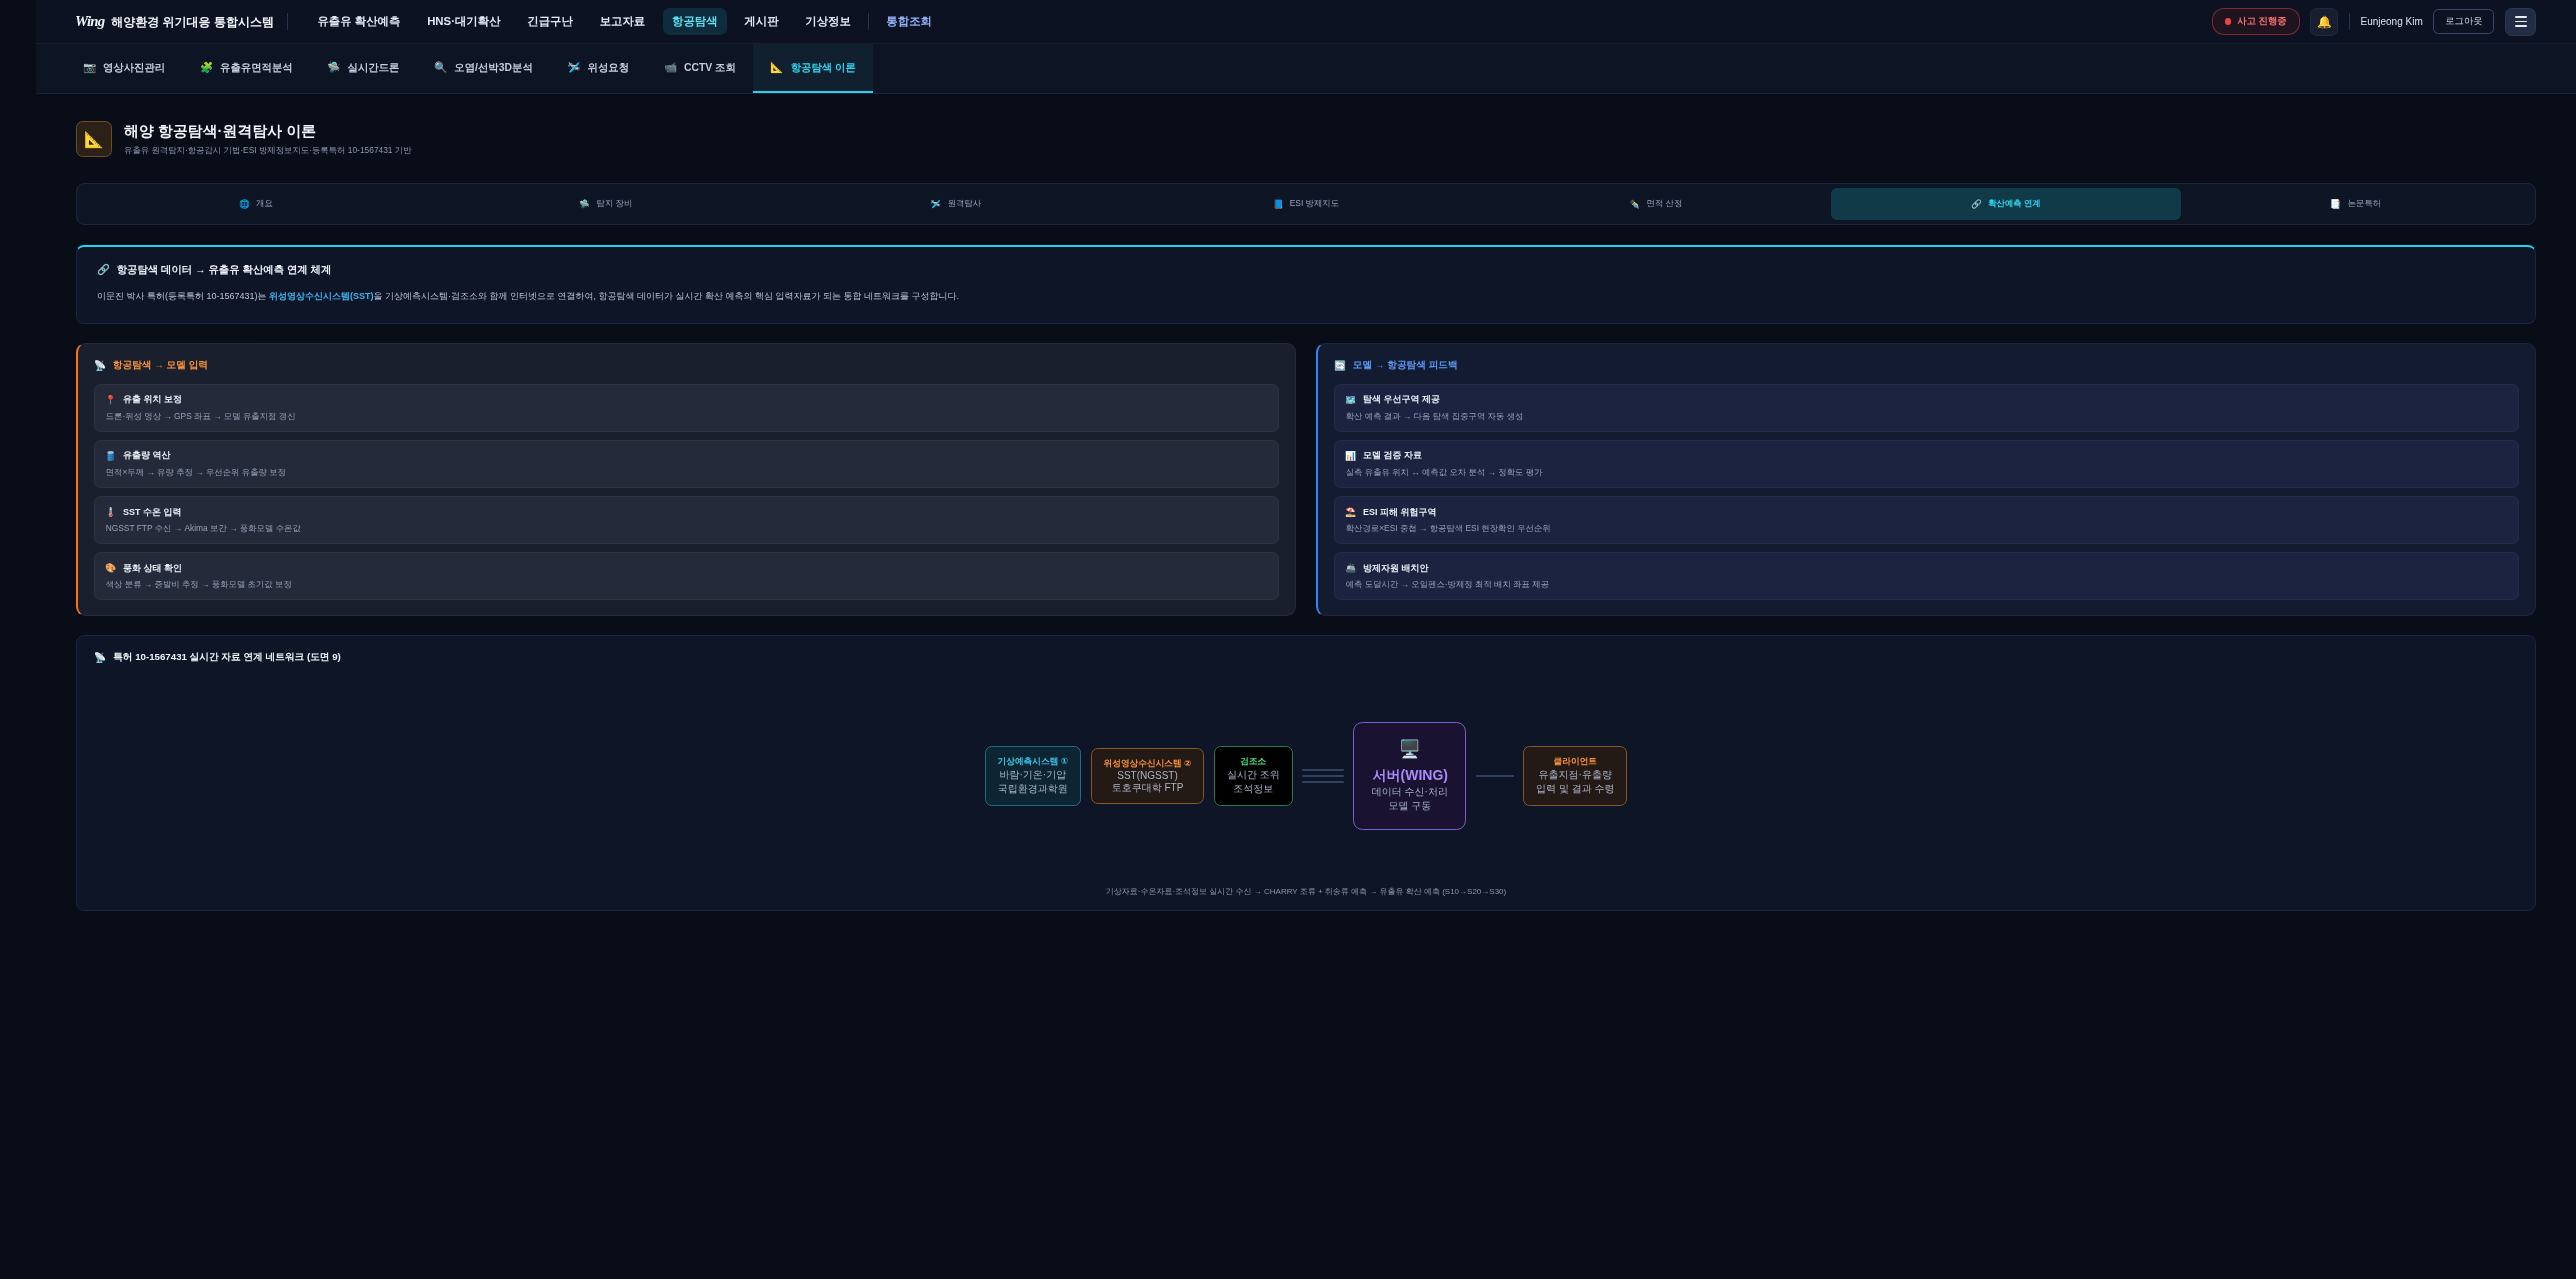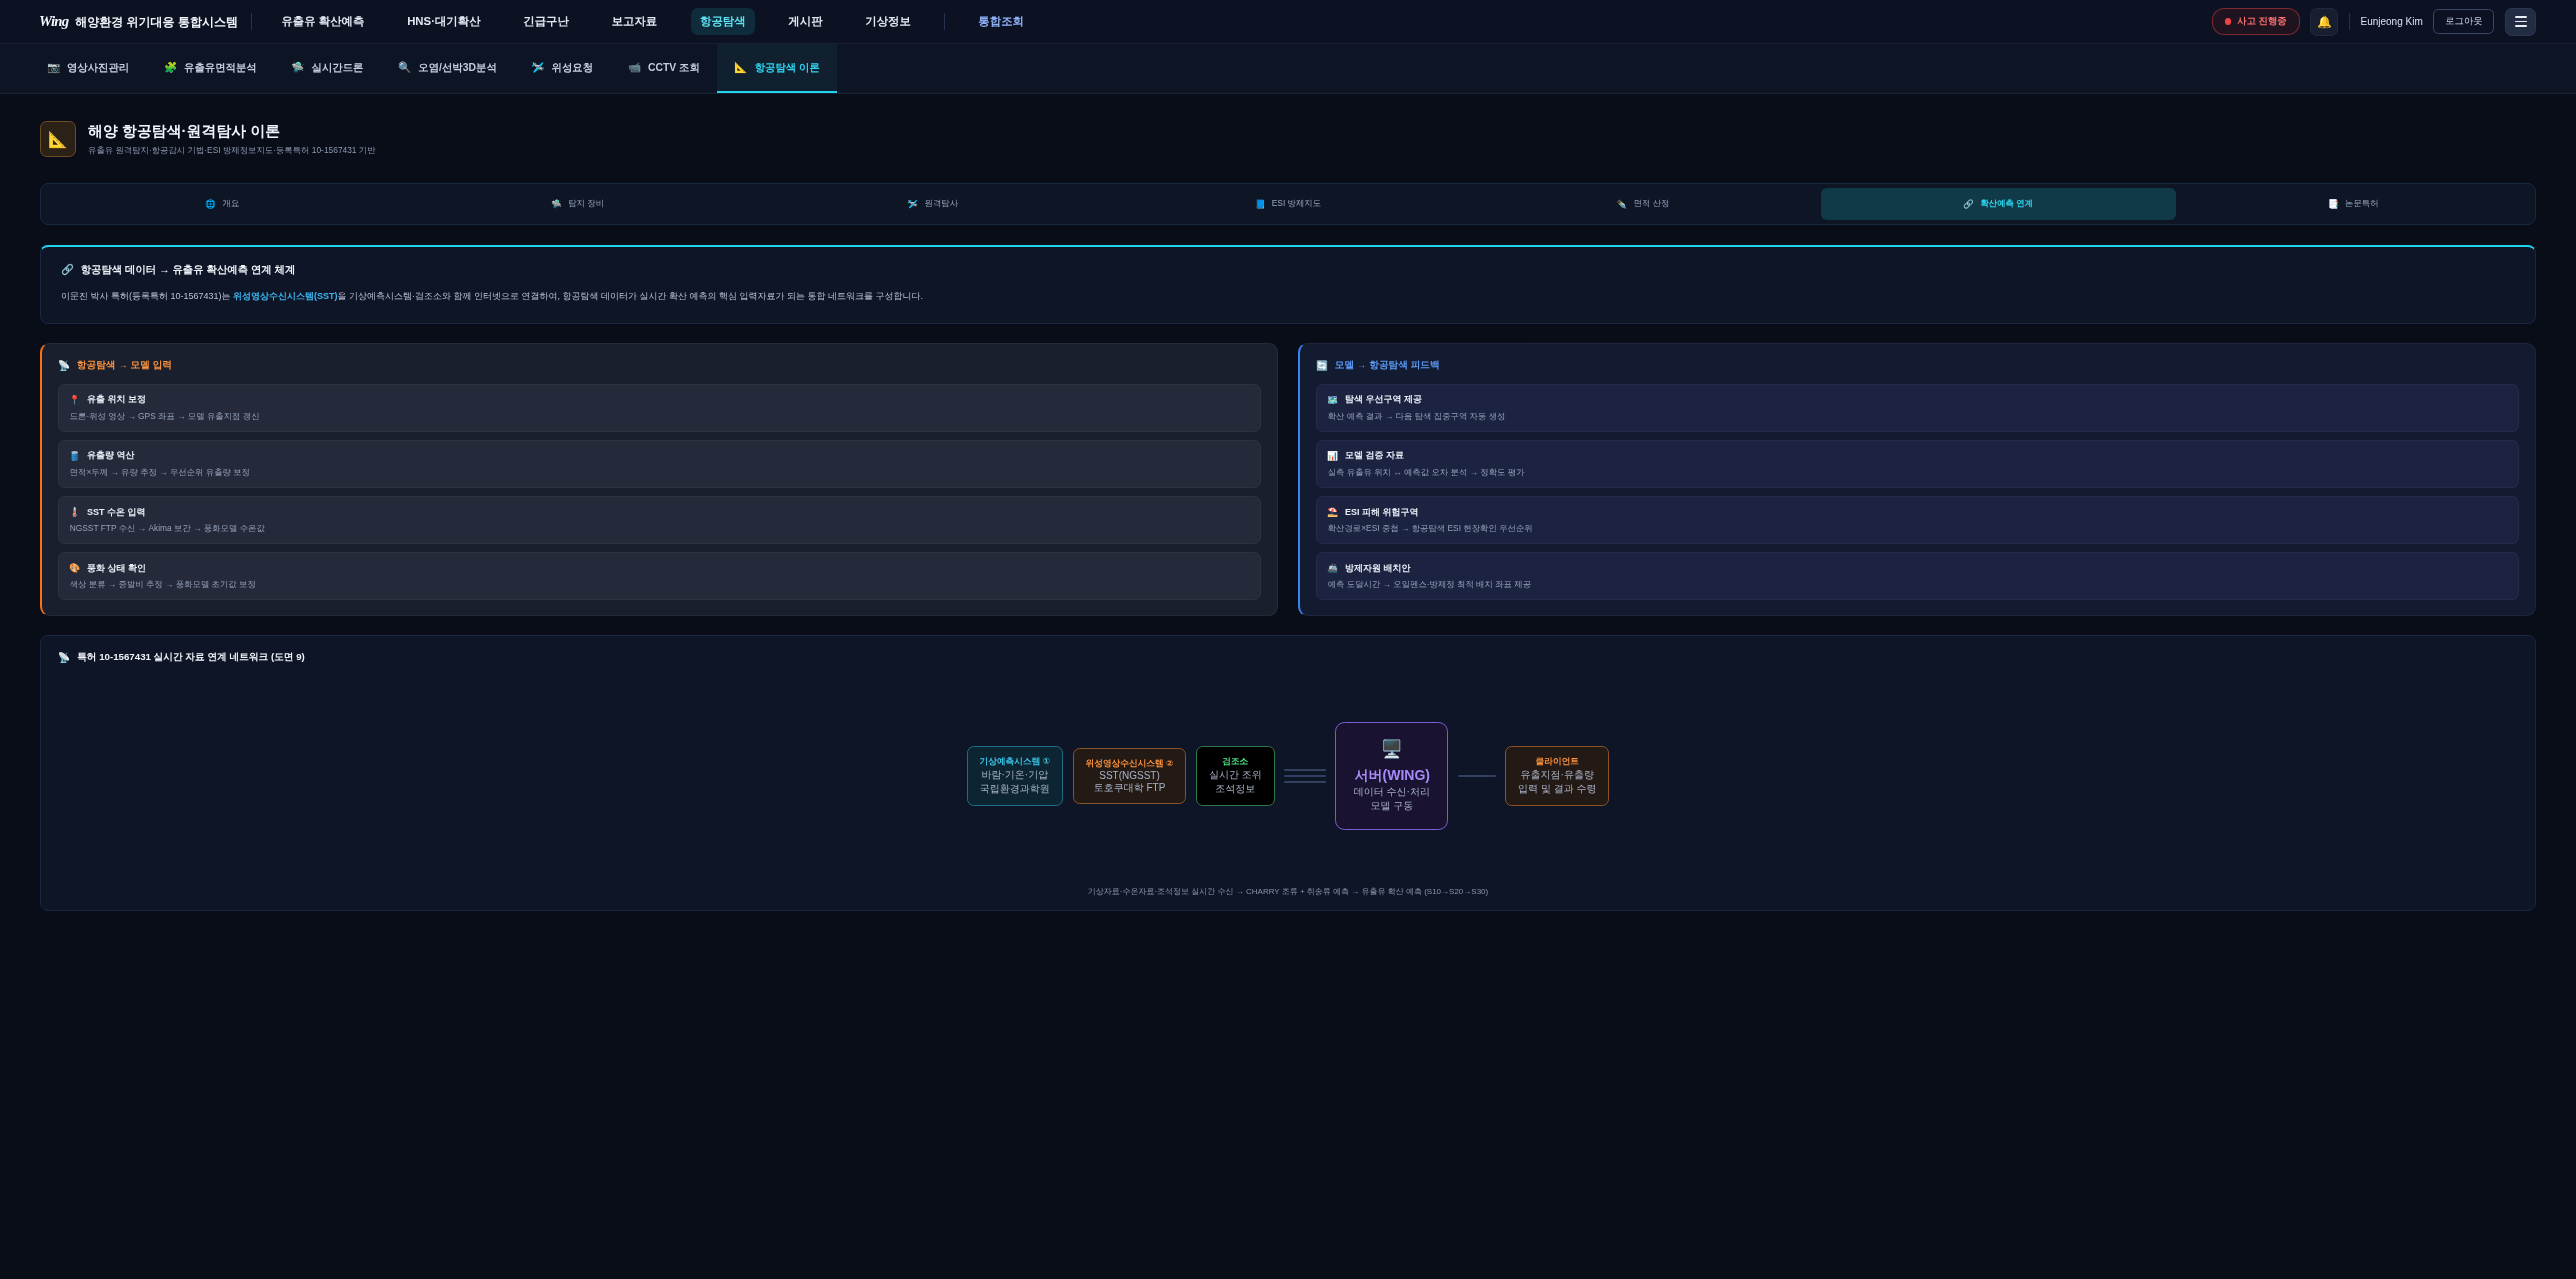--- a/index.html
+++ b/index.html
@@ -1,28 +1,28 @@
 <!DOCTYPE html>
 <html style="font-size:10.7px"><head>
 <meta charset="utf-8">
 <style>
   * { margin:0; padding:0; box-sizing:border-box; }
   html,body { width:2576px; height:1279px; background:#090d18; overflow:hidden;
     font-family:"Liberation Sans","DejaVu Sans",sans-serif; }
-  .viewport { width:2576px; height:1279px; background:#090d18; }
+  .viewport { width:2576px; height:1279px; background:#090d18;padding-left:36px; }
 
   
   .topnav { height:44px; background:#0c1222; border-bottom:0.7px solid #161f33;
     display:flex; align-items:center; padding:0 40px 0 39px; gap:13.4px; }
   .logo { display:flex; align-items:baseline; gap:6.7px; white-space:nowrap; }
   .logo-mark { font-family:"Liberation Serif",serif; font-style:italic; font-weight:bold;
     font-size:14.8px; color:#f2f5fb; letter-spacing:-0.7px; }
   .logo-text { font-size:12px; font-weight:bold; color:#f2f5fb; }
   .vdiv { width:0.7px; height:17.4px; background:#263350; }
-  .mainmenu { display:flex; align-items:center; gap:24px; margin-left:6.7px; }
+  .mainmenu { display:flex; align-items:center; gap:8px; margin-left:6.7px; }
   .mm-item { font-size:11.4px; font-weight:bold; color:#e2e8f4; padding:6px 9.4px;
     border-radius:6.7px; cursor:pointer; white-space:nowrap; }
   .mm-item.active { color:#5fe1f2; background:#0e2c3c; }
   .mm-item.accent { color:#8fb0f7; }
   .nav-right { margin-left:auto; display:flex; align-items:center; gap:10.7px; }
   .incident-badge { display:flex; align-items:center; gap:6px; padding:6px 12px;
     border:0.7px solid rgba(239,68,68,.45); background:rgba(127,29,29,.18);
     border-radius:12px; color:#f87171; font-size:9.4px; font-weight:bold; }
   .incident-dot { width:6.7px; height:6.7px; border-radius:50%; background:#ef4444; }
   .iconbtn { width:28px; height:28px; border-radius:6.7px; background:#161e30;

